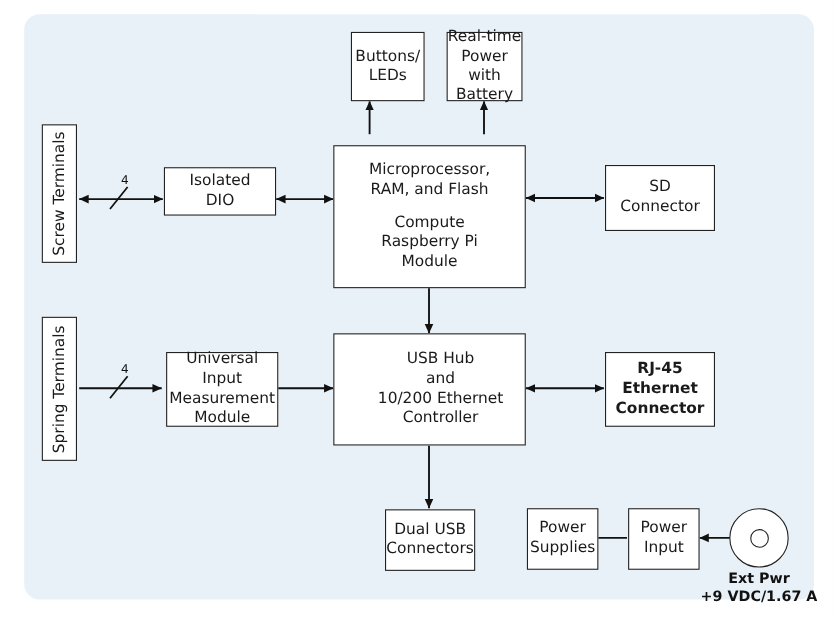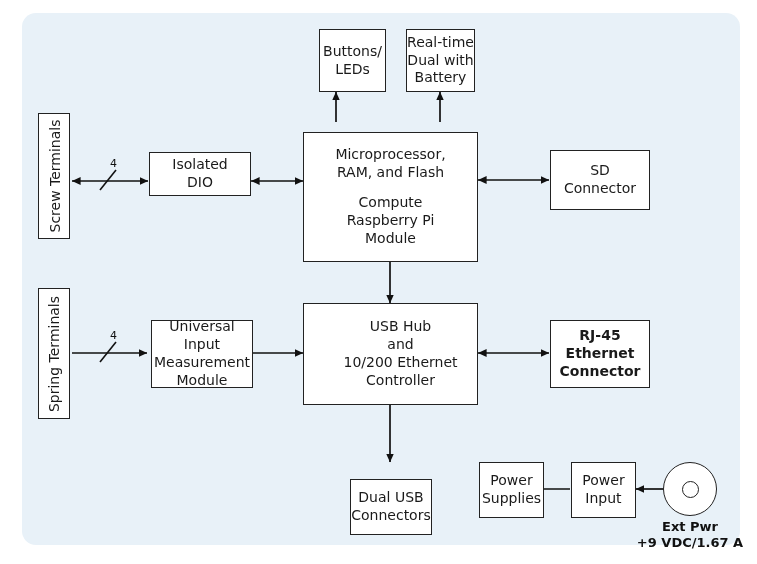--- a/index.html
+++ b/index.html
@@ -157,21 +157,21 @@
   <div class="blk f14" style="left:319px; top:29px; width:67px; height:63px;">
     <span class="lines">
       <span class="ln">Buttons/</span>
       <span class="ln">LEDs</span>
     </span>
   </div>
 
   <div class="blk f14" style="left:406px; top:29px; width:69px; height:63px;">
     <span class="lines">
       <span class="ln">Real-time</span>
-      <span class="ln">Dual with</span>
+      <span class="ln">Power with</span>
       <span class="ln">Battery</span>
     </span>
   </div>
 
   <div class="blk f14" style="left:149px; top:152px; width:102px; height:44px;">
     <span class="lines">
       <span class="ln">Isolated</span>
       <span class="ln">DIO</span>
     </span>
   </div>
@@ -212,21 +212,21 @@
   </div>
 
   <div class="blk f14" style="left:550px; top:320px; width:100px; height:68px;font-weight:bold;">
     <span class="lines">
       <span class="ln">RJ-45</span>
       <span class="ln">Ethernet</span>
       <span class="ln">Connector</span>
     </span>
   </div>
 
-  <div class="blk f14" style="left:350px; top:463px; width:82px; height:56px;margin-top:16px;">
+  <div class="blk f14" style="left:350px; top:463px; width:82px; height:56px;">
     <span class="lines">
       <span class="ln">Dual USB</span>
       <span class="ln">Connectors</span>
     </span>
   </div>
 
   <div class="blk f14" style="left:479px; top:462px; width:65px; height:56px;">
     <span class="lines">
       <span class="ln">Power</span>
       <span class="ln">Supplies</span>

